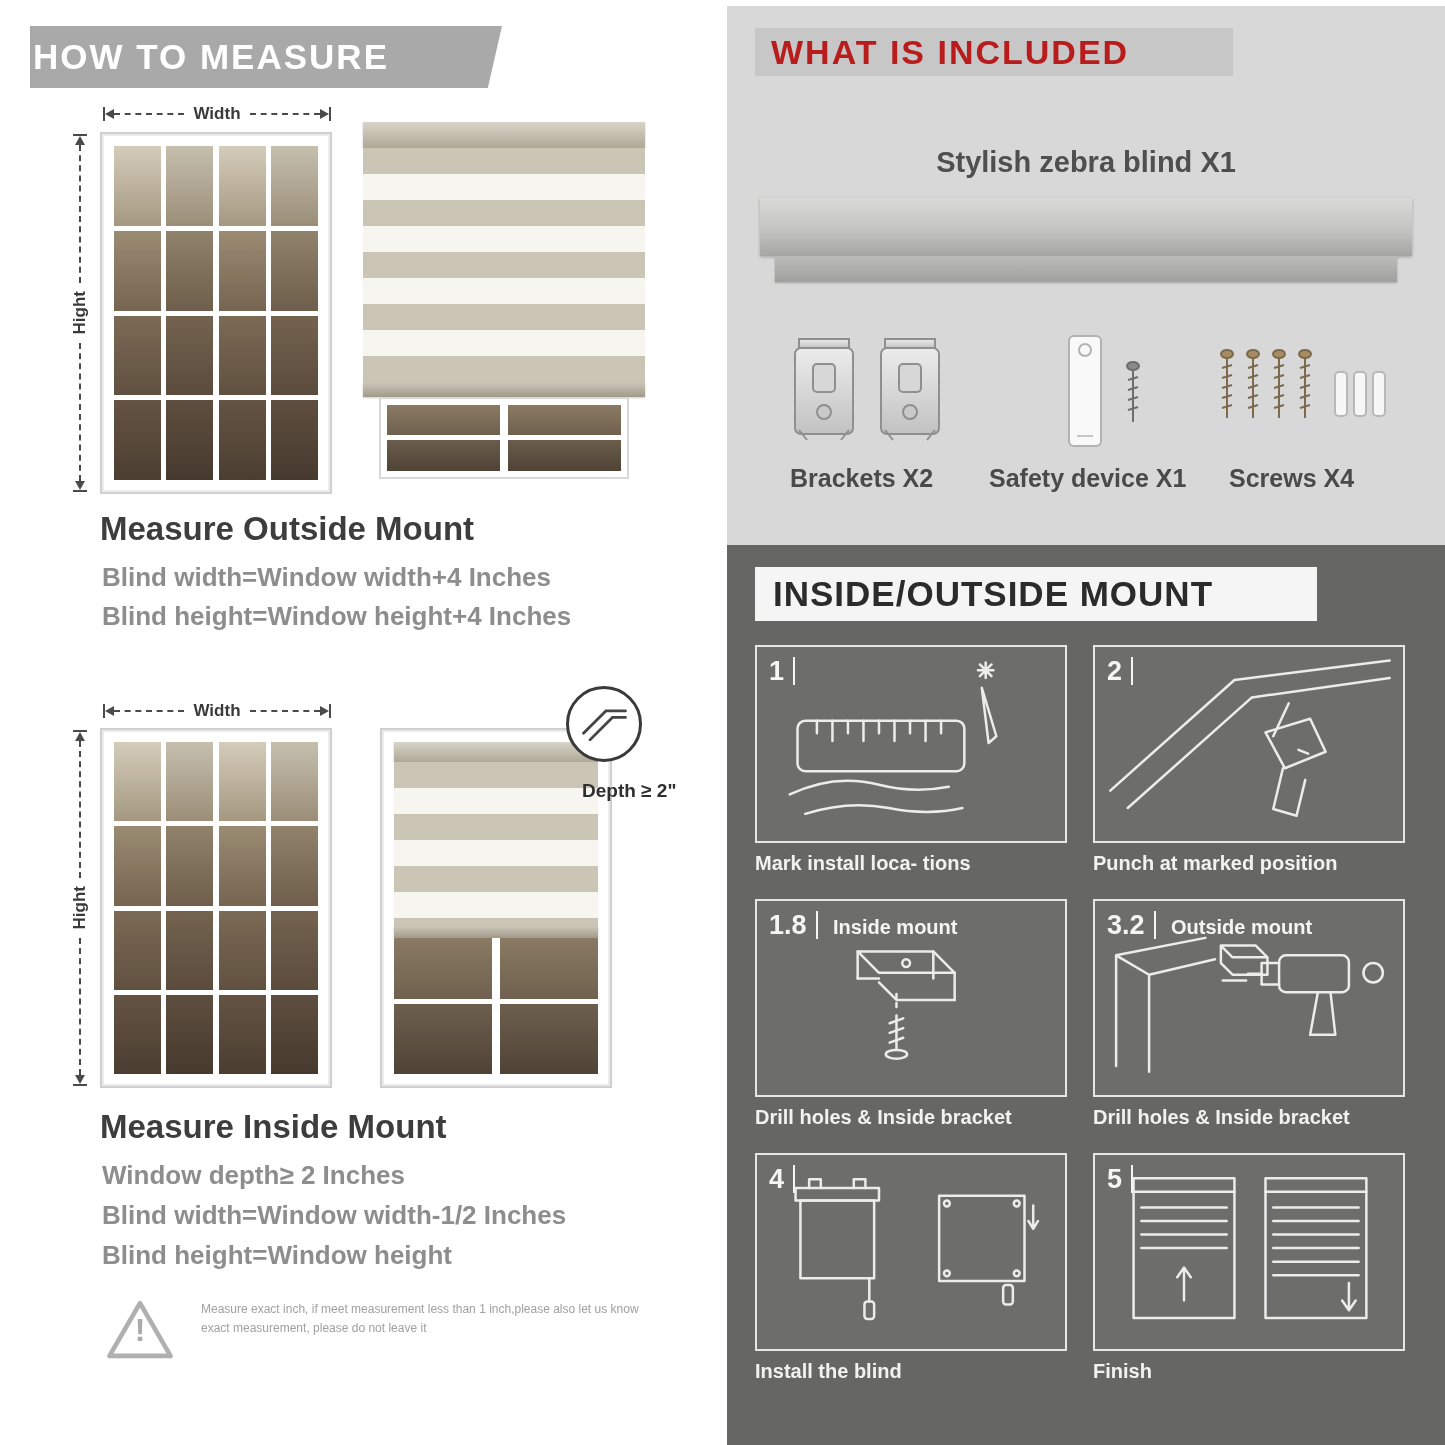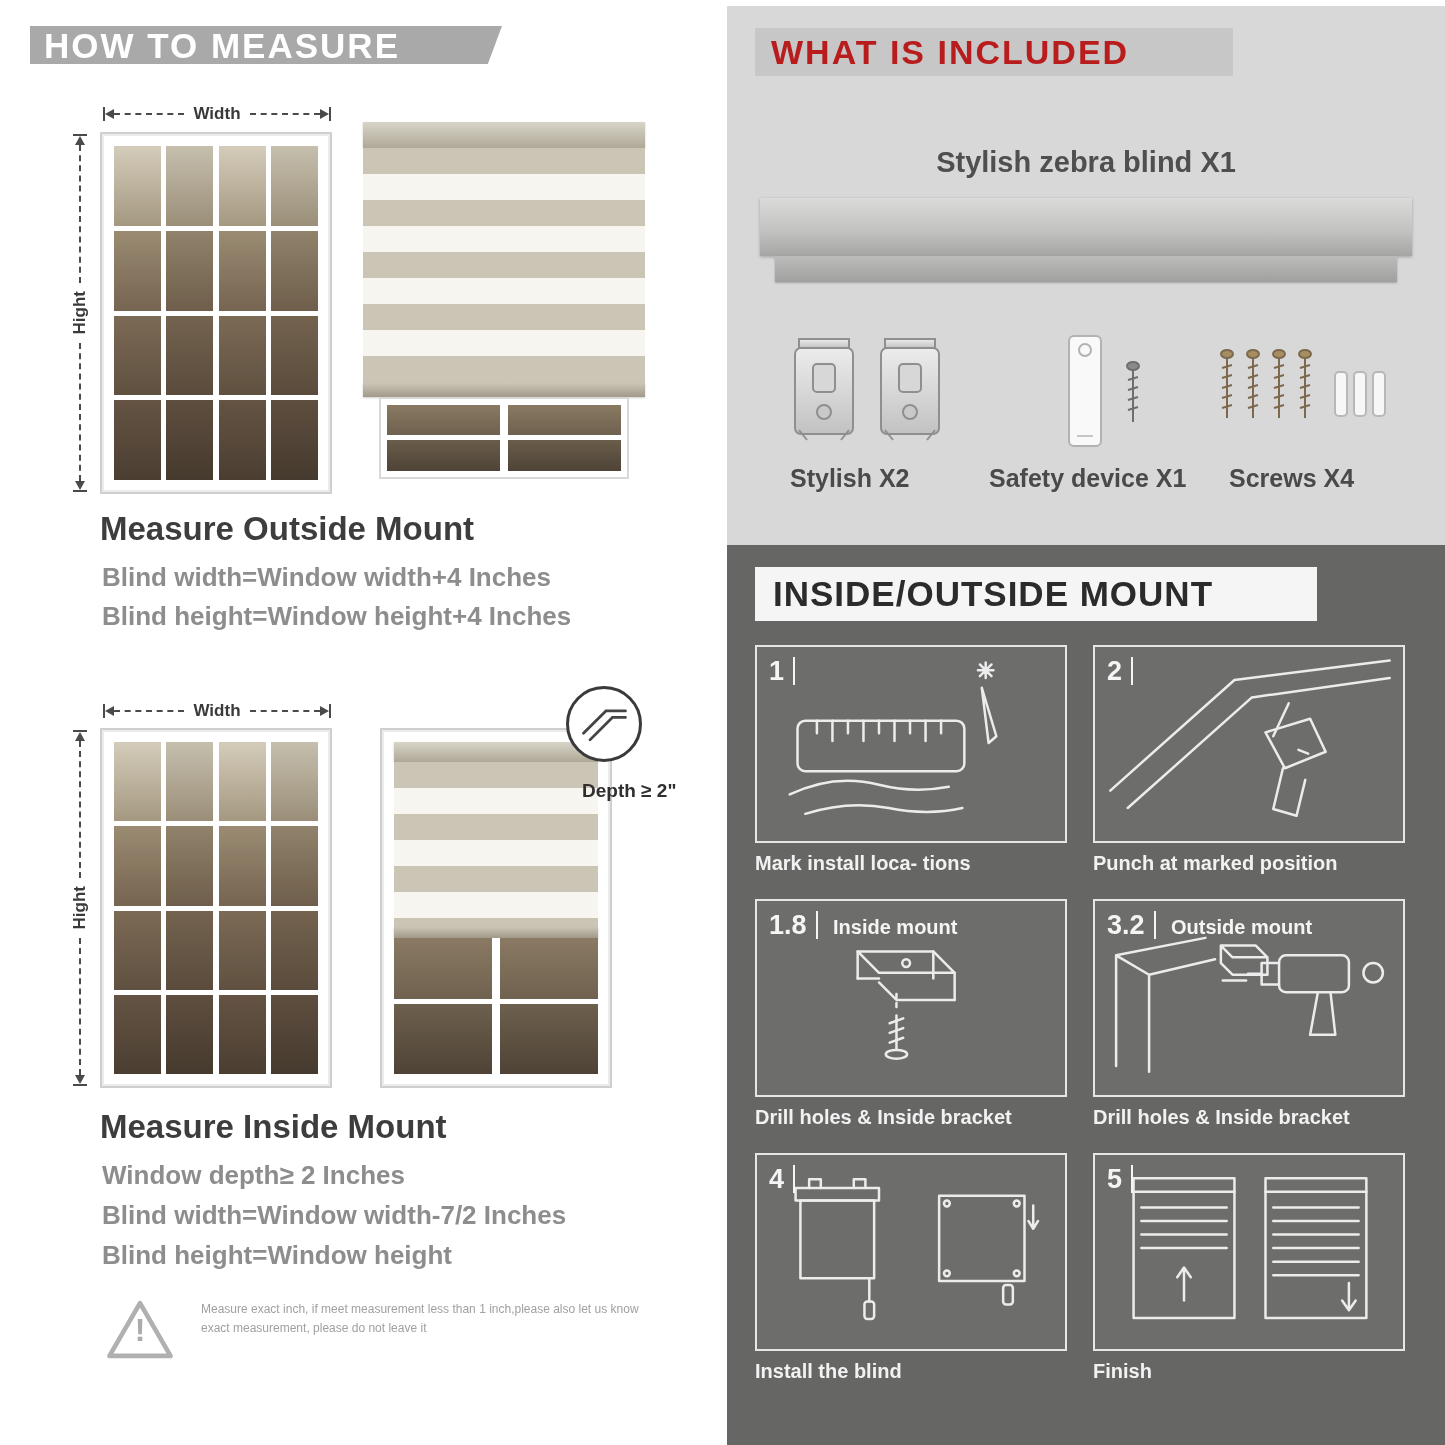--- a/index.html
+++ b/index.html
@@ -1,21 +1,21 @@
 <!DOCTYPE html>
 <html><head>
 <meta charset="utf-8">
 <style>
   html,body{margin:0;padding:0;background:#fff;}
   .canvas{position:relative;width:1445px;height:1445px;overflow:hidden;background:#fff;
           font-family:"Liberation Sans",sans-serif;}
 
   
-  .banner-gray{position:absolute;left:30px;top:26px;width:472px;height:38px;background:#a9a9a9;
-    display:flex;align-items:flex-start;padding-left:14px;box-sizing:border-box;
+  .banner-gray{position:absolute;left:30px;top:26px;width:472px;height:62px;background:#a9a9a9;
+    display:flex;align-items:center;padding-left:3px;box-sizing:border-box;
     clip-path:polygon(0 0,100% 0,97% 100%,0 100%);}
   .banner-gray span{color:#fff;font-size:35px;font-weight:bold;letter-spacing:2px;}
 
   .title{position:absolute;margin:0;color:#3d3d3d;font-size:33px;font-weight:bold;}
   .gline{position:absolute;margin:0;color:#8d8d8d;font-size:26px;font-weight:bold;}
 
   
   .harrow{position:absolute;display:flex;align-items:center;justify-content:flex-end;}
   .harrow .tickv{width:2px;height:14px;background:#4a4a4a;}
   .harrow .hline{flex:1;border-top:2px dashed #4a4a4a;height:0;}
@@ -217,21 +217,21 @@
 
     <div class="depth-circle">
       <svg viewBox="0 0 60 60" width="56" height="56">
         <path d="M8 40 L32 16 M15 47 L39 23 M32 16 L53 16 M39 23 L53 23" stroke="#444" stroke-width="3" fill="none" stroke-linecap="round"></path>
       </svg>
     </div>
     <div class="depth-label">Depth ≥ 2"</div>
 
     <h2 class="title" style="left:100px;top:1108px;">Measure Inside Mount</h2>
     <p class="gline" style="left:102px;top:1160px;">Window depth≥ 2 Inches</p>
-    <p class="gline" style="left:102px;top:1200px;">Blind width=Window width-7/2 Inches</p>
+    <p class="gline" style="left:102px;top:1200px;">Blind width=Window width-1/2 Inches</p>
     <p class="gline" style="left:102px;top:1240px;">Blind height=Window height</p>
 
     <div class="warn-wrap">
       <div class="warn-tri">
         <svg viewBox="0 0 80 72" width="74" height="68">
           <path d="M40 7 L73 64 L7 64 Z" fill="none" stroke="#b0b0b0" stroke-width="5" stroke-linejoin="round"></path>
         </svg>
         <span class="warn-bang">!</span>
       </div>
       <p class="warn-text">Measure exact inch, if meet measurement less than 1 inch,please also let us know exact measurement, please do not leave it</p>
@@ -305,21 +305,21 @@
             <path d="M9 24 l10 -3 M9 34 l10 -3 M9 44 l10 -3 M9 54 l10 -3 M9 64 l10 -3" fill="none"></path>
           </g>
       </g>
       <g stroke="#b8b8b8" stroke-width="2" fill="rgba(255,255,255,0.8)">
         <rect x="122" y="28" width="12" height="44" rx="4"></rect>
         <rect x="141" y="28" width="12" height="44" rx="4"></rect>
         <rect x="160" y="28" width="12" height="44" rx="4"></rect>
       </g>
     </svg>
 
-    <span class="part-label" style="left:63px;top:458px;">Stylish X2</span>
+    <span class="part-label" style="left:63px;top:458px;">Brackets X2</span>
     <span class="part-label" style="left:262px;top:458px;">Safety device X1</span>
     <span class="part-label" style="left:502px;top:458px;">Screws X4</span>
   </section>
 
   <section class="right-bottom">
     <div class="mount-banner">
       <span>INSIDE/OUTSIDE MOUNT</span>
     </div>
 
     <div class="steps">

